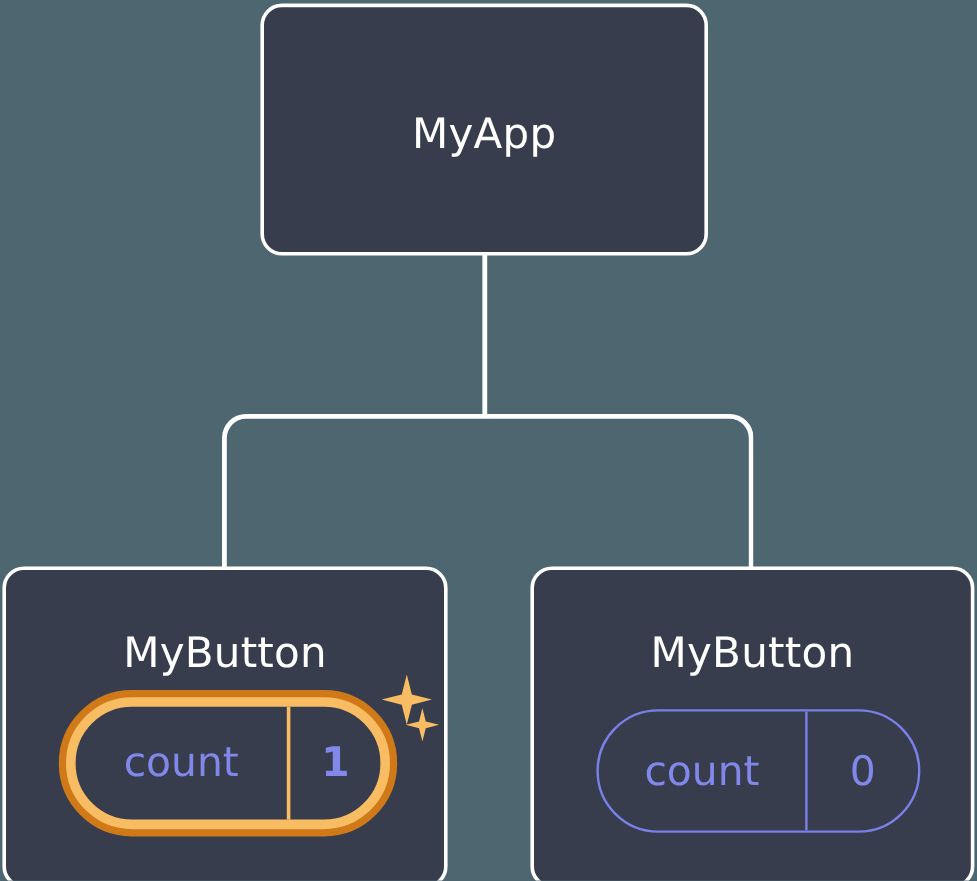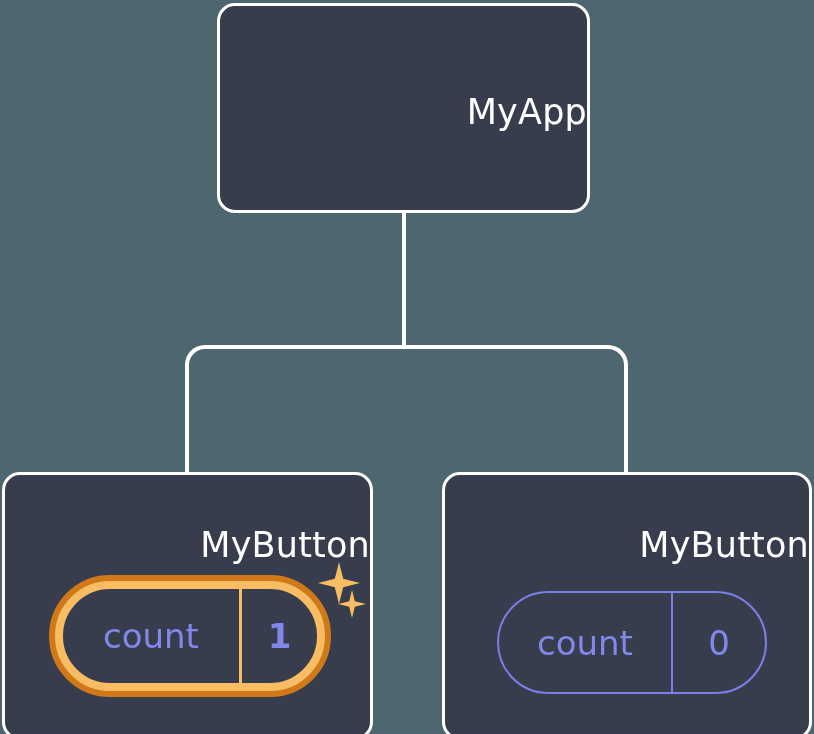--- a/index.html
+++ b/index.html
@@ -41,21 +41,21 @@
     left: 442px;
     top: 472px;
     width: 370px;
     height: 268px;
   }
 
   .node-title {
     position: absolute;
     left: 0;
     right: 0;
-    text-align: right;
+    text-align: center;
     color: #ffffff;
     font-size: 35px;
     font-weight: 400;
     letter-spacing: 0.2px;
     white-space: nowrap;
   }
   .node-root .node-title { top: 86px; }
   .node-child-left .node-title { top: 50px; }
   .node-child-right .node-title { top: 50px; }
 

